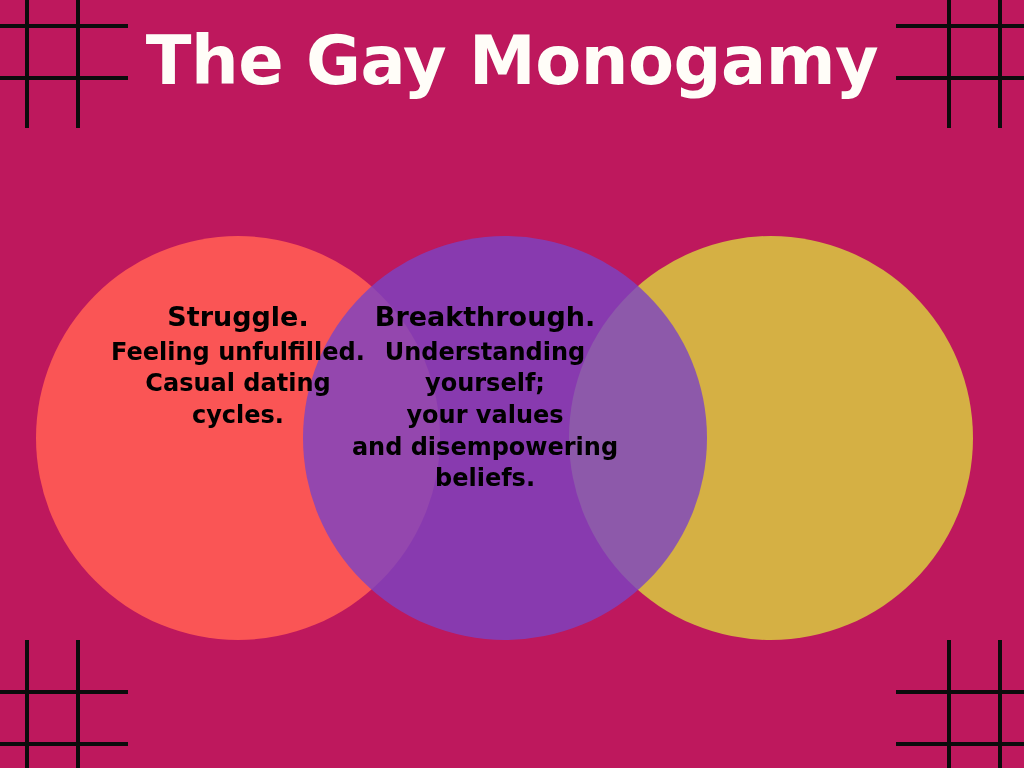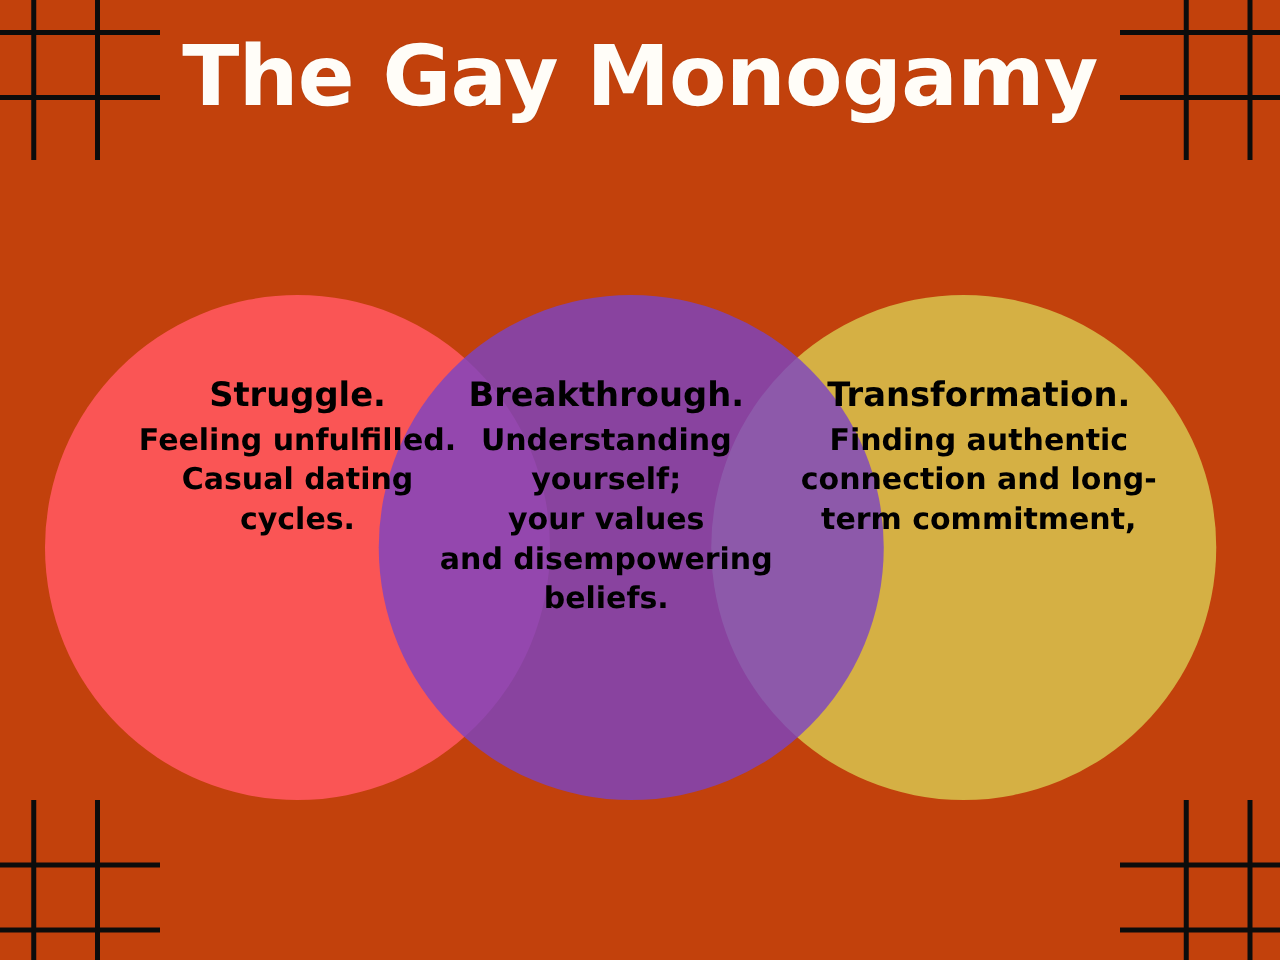--- a/index.html
+++ b/index.html
@@ -81,21 +81,21 @@
     white-space: pre-line;
   }
 
   #text-left   { left: 47px;  top: 300px; width: 382px; }
   #text-center { left: 340px; top: 300px; width: 290px; }
   #text-right  { left: 628px; top: 300px; width: 310px; }
 </style>
 </head>
 <body>
 
-<div id="canvas" style="background: #c2410c;">
+<div id="canvas" style="background: #be185d;">
 
   <div>
     <div class="grid-line v-line" style="left: 25px; top: -2px; height: 130px; background: rgb(12, 12, 12);"></div>
     <div class="grid-line v-line" style="left: 76px; top: -2px; height: 130px; background: rgb(12, 12, 12);"></div>
     <div class="grid-line h-line" style="left: -2px; top: 24px; width: 130px; background: rgb(12, 12, 12);"></div>
     <div class="grid-line h-line" style="left: -2px; top: 76px; width: 130px; background: rgb(12, 12, 12);"></div>
   </div>
 
   <div>
     <div class="grid-line v-line" style="left: 947px; top: -2px; height: 130px; background: rgb(12, 12, 12);"></div>
@@ -137,20 +137,14 @@
 
   <div class="venn-text" id="text-center" style="color: rgb(0, 0, 0);">
     <span class="venn-heading">Breakthrough.</span>
     <span class="venn-body">Understanding
 yourself;
 your values
 and disempowering
 beliefs.</span>
   </div>
 
-  <div class="venn-text" id="text-right" style="color: rgb(0, 0, 0);">
-    <span class="venn-heading">Transformation.</span>
-    <span class="venn-body">Finding authentic
-connection and long-
-term commitment,</span>
-  </div>
 
 </div>
 
 </body></html>

